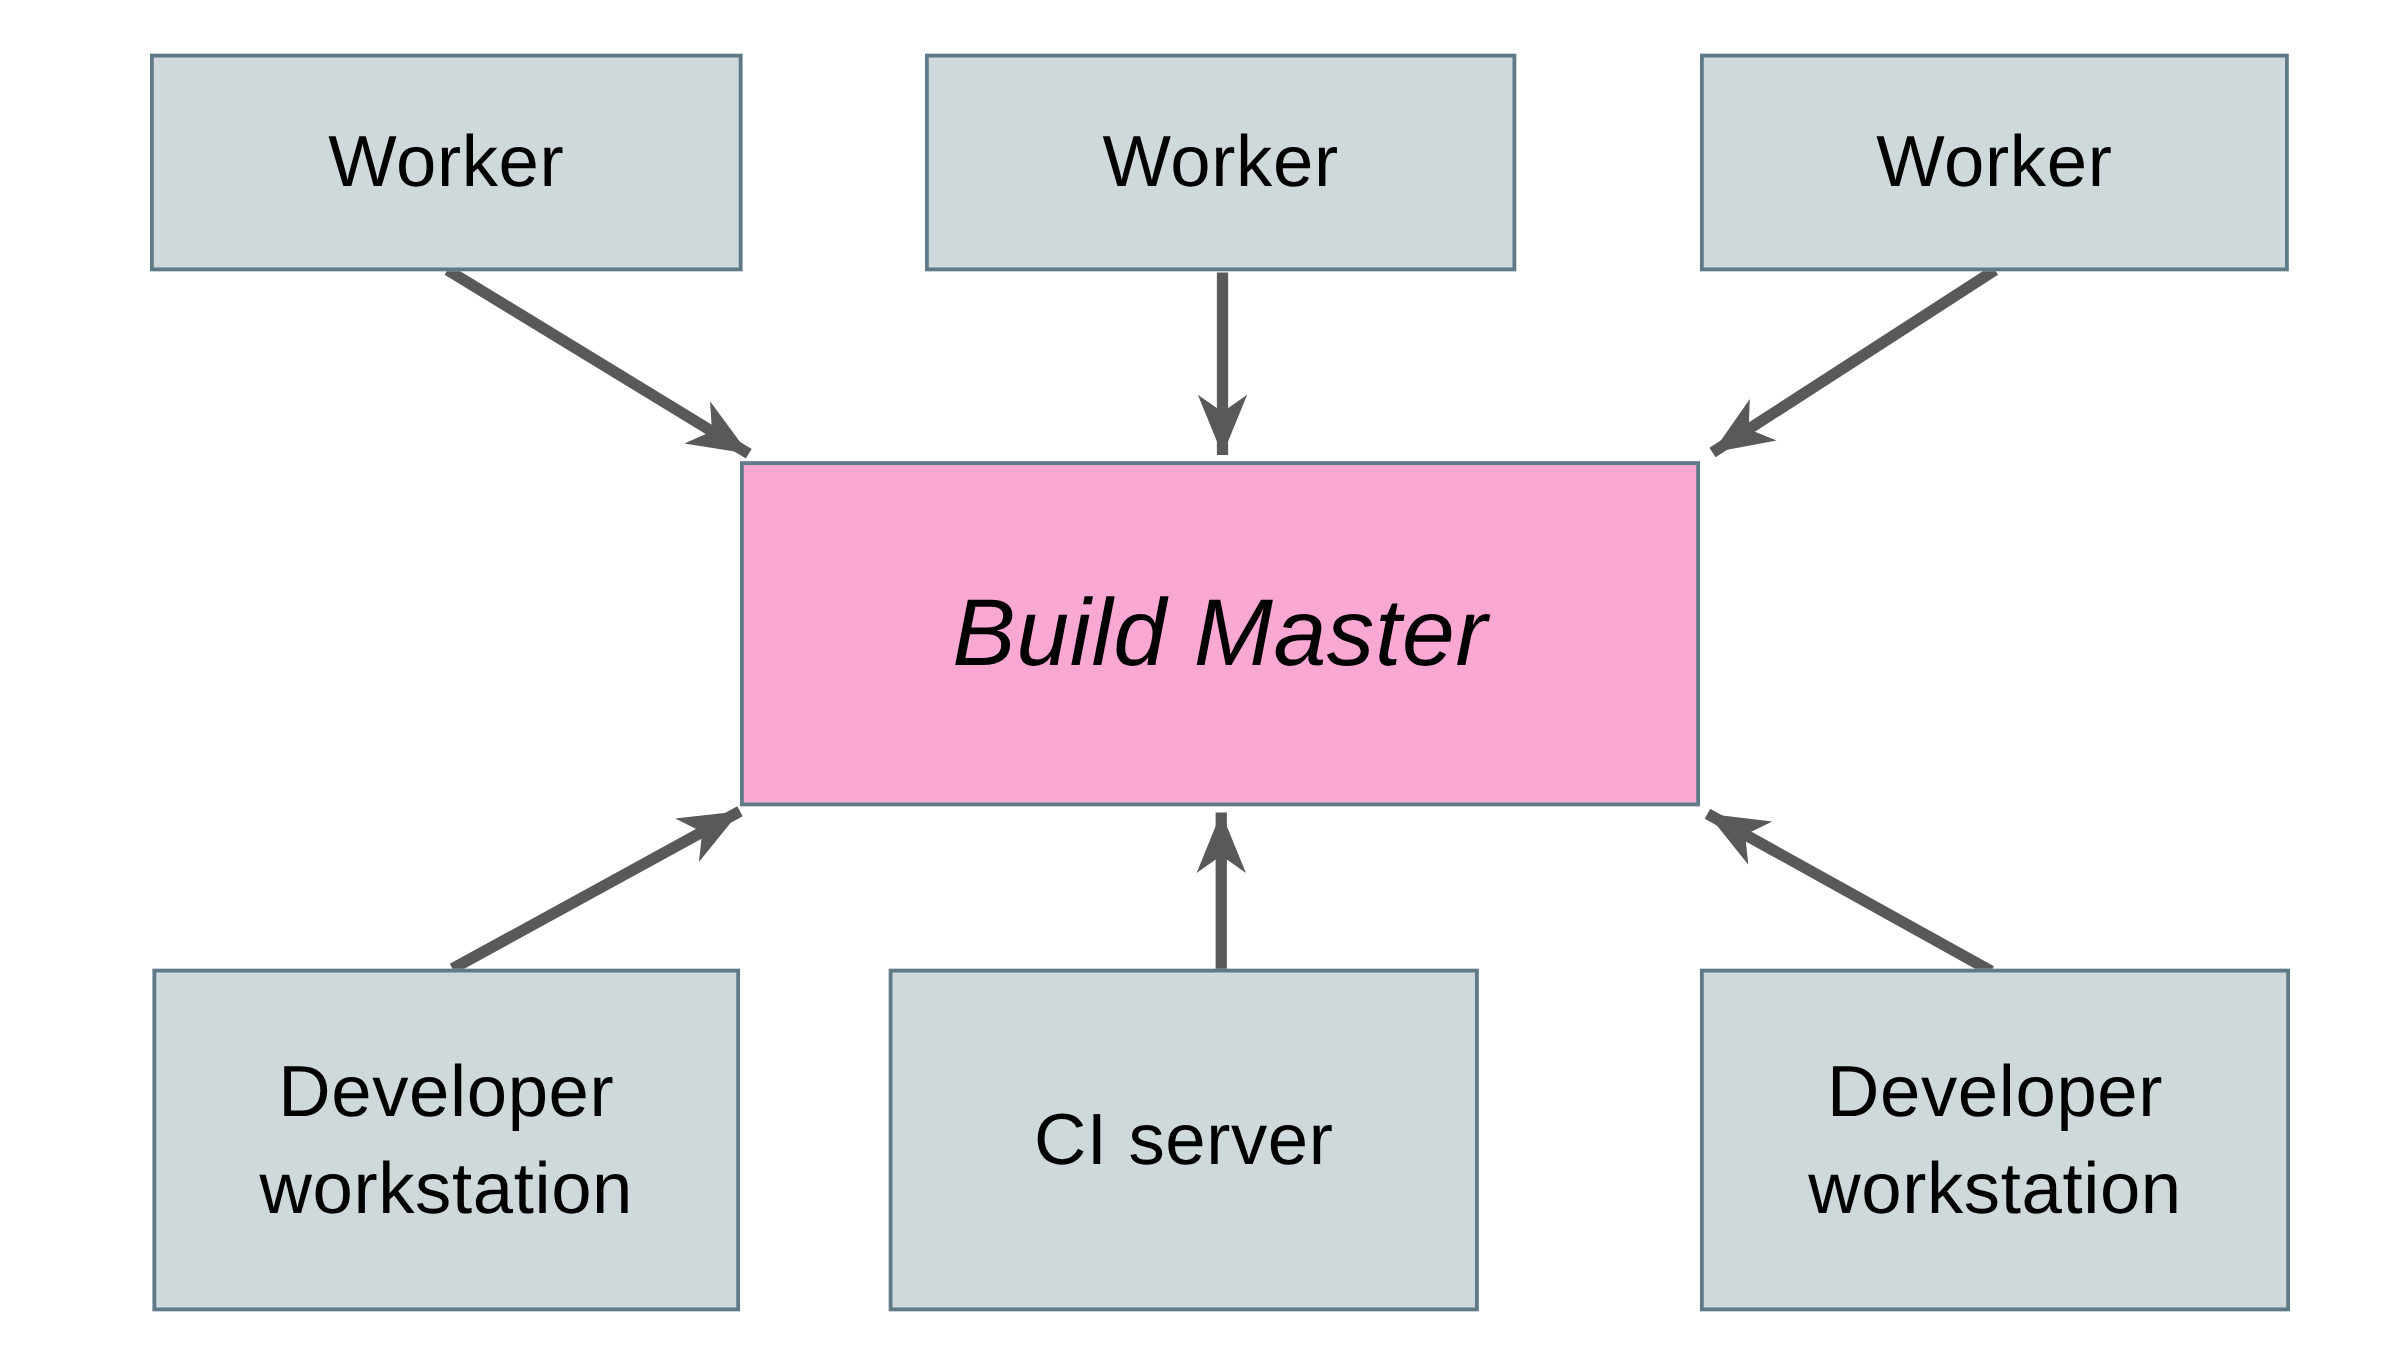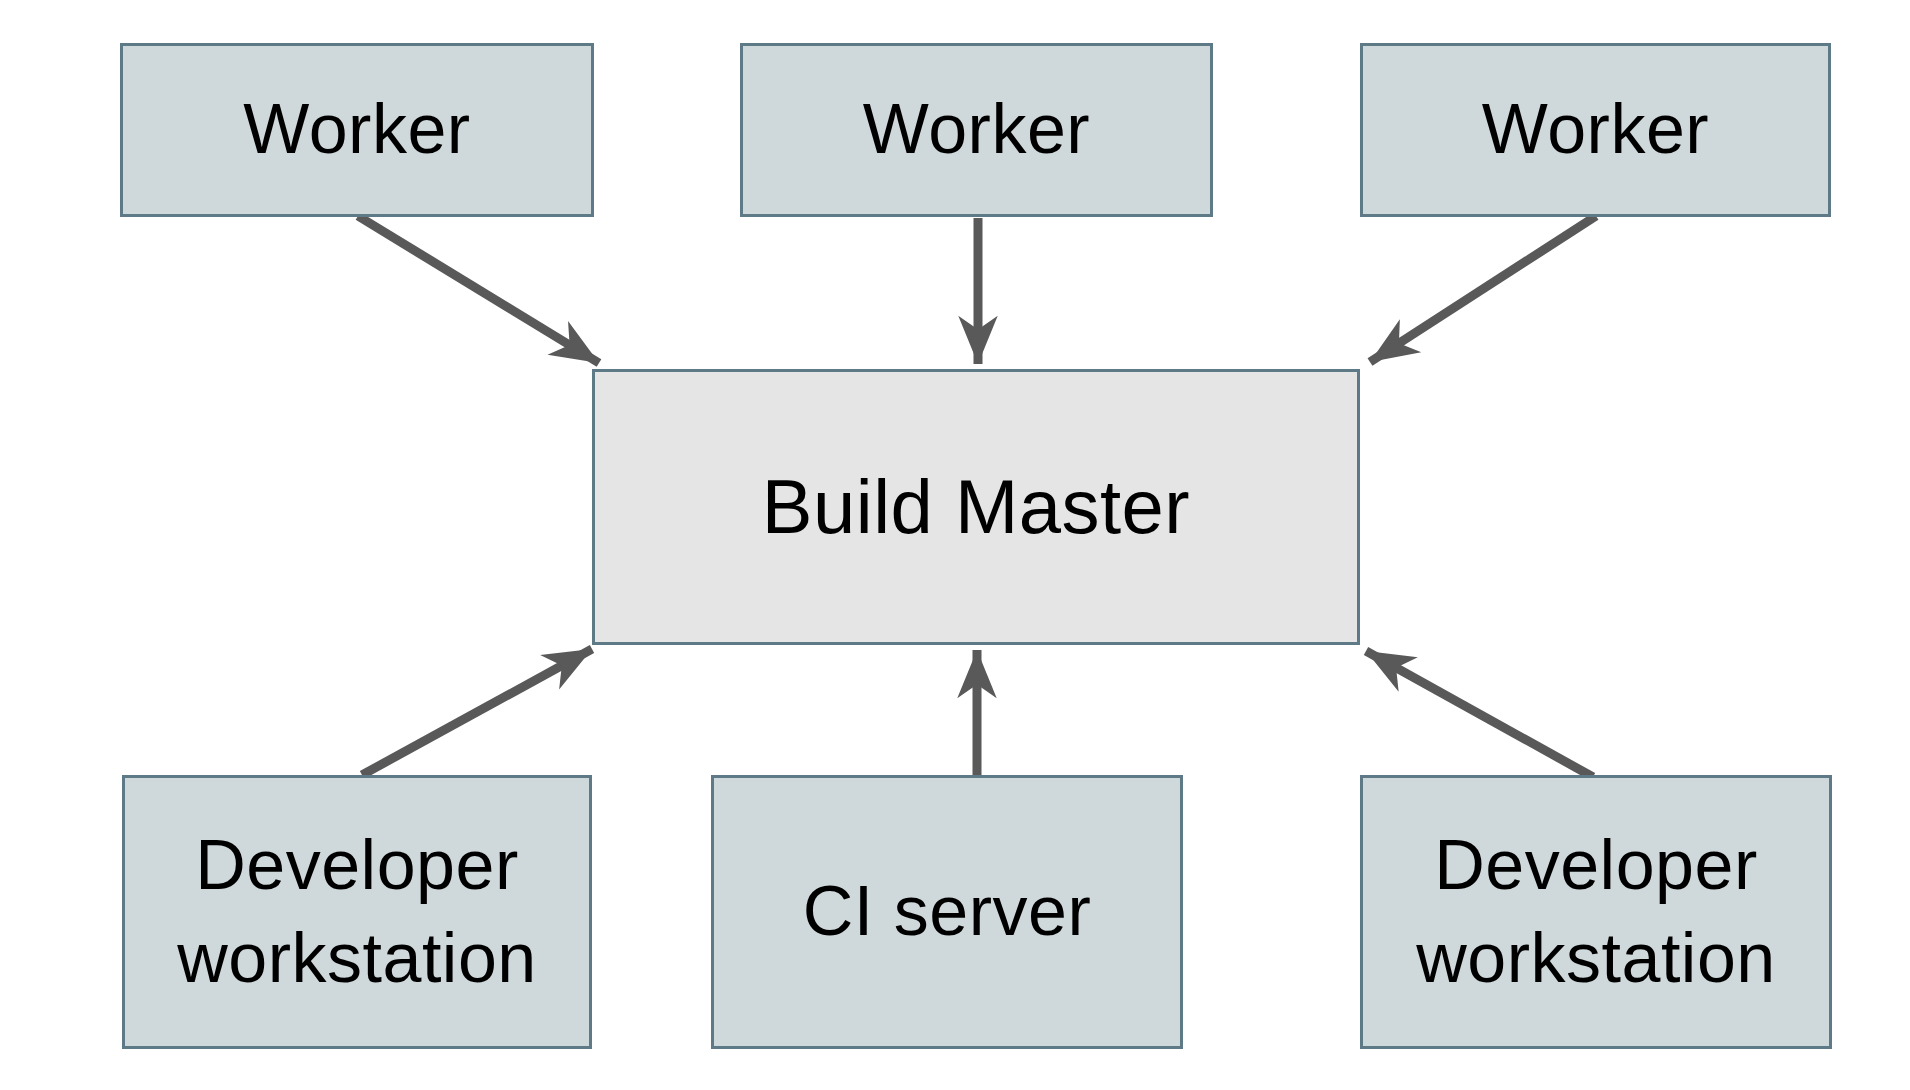--- a/index.html
+++ b/index.html
@@ -26,21 +26,21 @@
   .node {
     position: absolute;
     box-sizing: border-box;
     display: flex;
     align-items: center;
     justify-content: center;
     text-align: center;
     background: #cfd8da;
     border: 3px solid #5f7a87;
     color: #000000;
-    font-size: 70px;
+    font-size: 58px;
     line-height: 1.33;
     letter-spacing: 0.5px;
   }
   .node.big {
     font-size: 76px;
   }
   .node .label {
     padding: 0 10px;
     white-space: pre-line;
   }
@@ -67,21 +67,21 @@
   <div id="node-group">
       <div class="node" style="left: 120px; top: 43px; width: 474px; height: 174px; background: rgb(207, 216, 218); border-color: rgb(95, 122, 135); color: rgb(0, 0, 0);">
         <div class="label">Worker</div>
       </div>
       <div class="node" style="left: 740px; top: 43px; width: 473px; height: 174px; background: rgb(207, 216, 218); border-color: rgb(95, 122, 135); color: rgb(0, 0, 0);">
         <div class="label">Worker</div>
       </div>
       <div class="node" style="left: 1360px; top: 43px; width: 471px; height: 174px; background: rgb(207, 216, 218); border-color: rgb(95, 122, 135); color: rgb(0, 0, 0);">
         <div class="label">Worker</div>
       </div>
-      <div class="node big" style="left: 592px; top: 369px; width: 768px; height: 276px; background: #e5e5e5; border-color: rgb(95, 122, 135); color: rgb(0, 0, 0);">
+      <div class="node big" style="left: 592px; top: 369px; width: 768px; height: 276px; background: #f9a8d4; border-color: rgb(95, 122, 135); color: rgb(0, 0, 0); font-style: italic;">
         <div class="label">Build Master</div>
       </div>
       <div class="node" style="left: 122px; top: 775px; width: 470px; height: 274px; background: rgb(207, 216, 218); border-color: rgb(95, 122, 135); color: rgb(0, 0, 0);">
         <div class="label">Developer
 workstation</div>
       </div>
       <div class="node" style="left: 711px; top: 775px; width: 472px; height: 274px; background: rgb(207, 216, 218); border-color: rgb(95, 122, 135); color: rgb(0, 0, 0);">
         <div class="label">CI server</div>
       </div>
       <div class="node" style="left: 1360px; top: 775px; width: 472px; height: 274px; background: rgb(207, 216, 218); border-color: rgb(95, 122, 135); color: rgb(0, 0, 0);">

